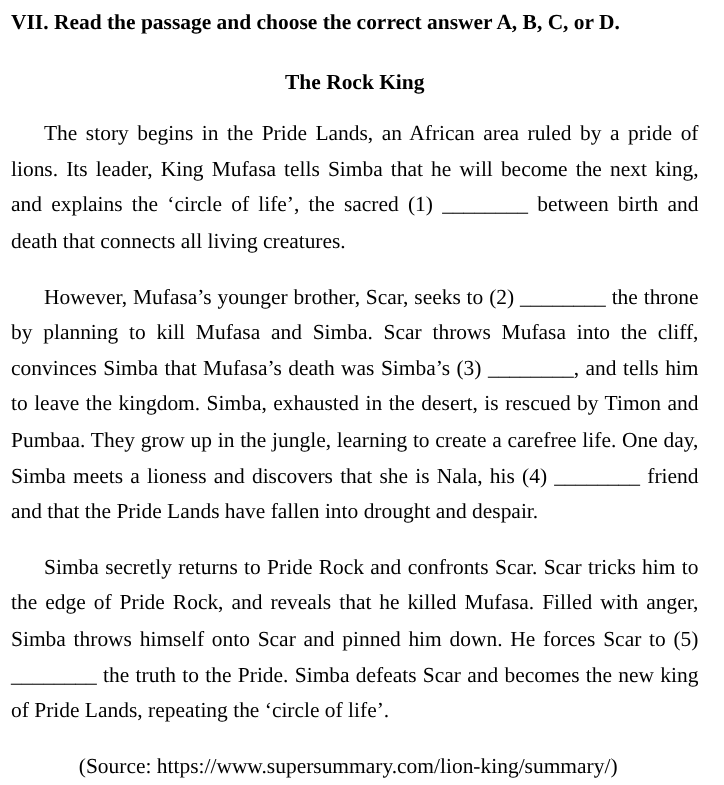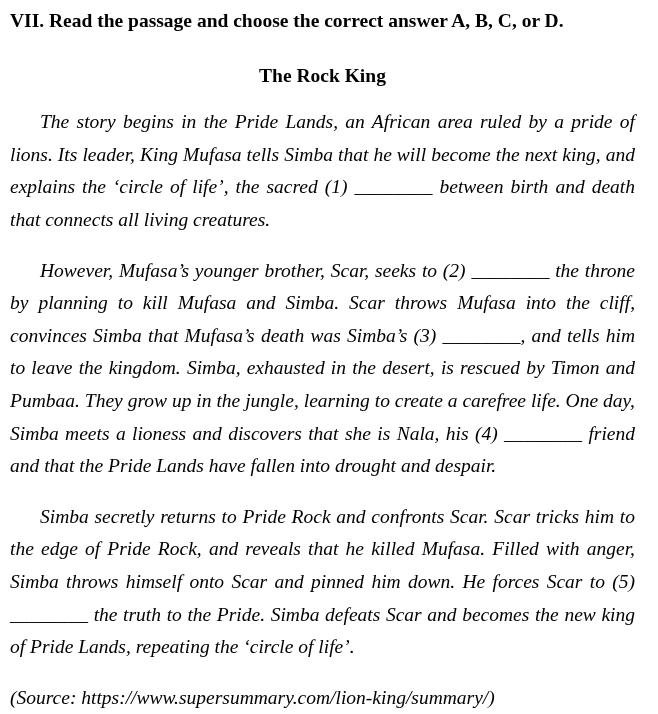--- a/index.html
+++ b/index.html
@@ -26,25 +26,23 @@
   }
   .passage-title {
     font-weight: bold;
     text-align: center;
     margin: 0 0 14px 0;
   }
   .para {
     text-align: justify;
     text-indent: 30px;
     margin: 0 0 18px 0;
-    font-style: italic;
   }
   .source {
-    font-style: italic;
-    text-align: left;
+    text-align: center;
     margin: 10px 12px 0 0;
   }
 </style>
 </head>
 <body>
 
 <div class="page">
   <div class="heading">VII. Read the passage and choose the correct answer A, B, C, or D.</div>
 
   <div class="passage-title">The Rock King</div>

